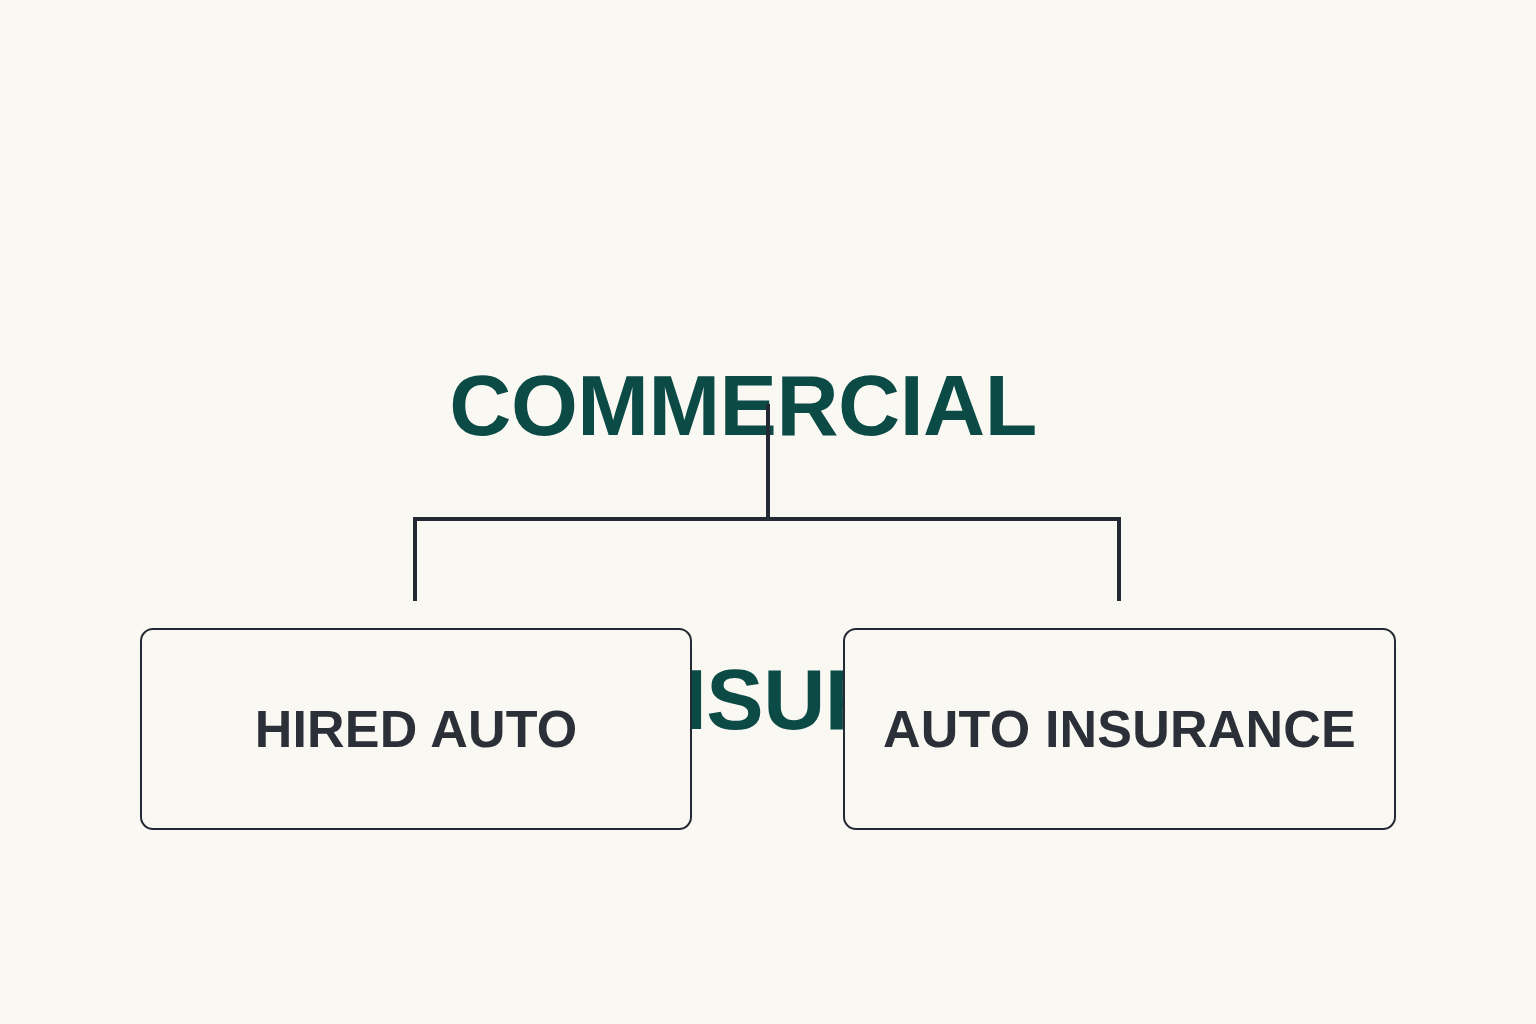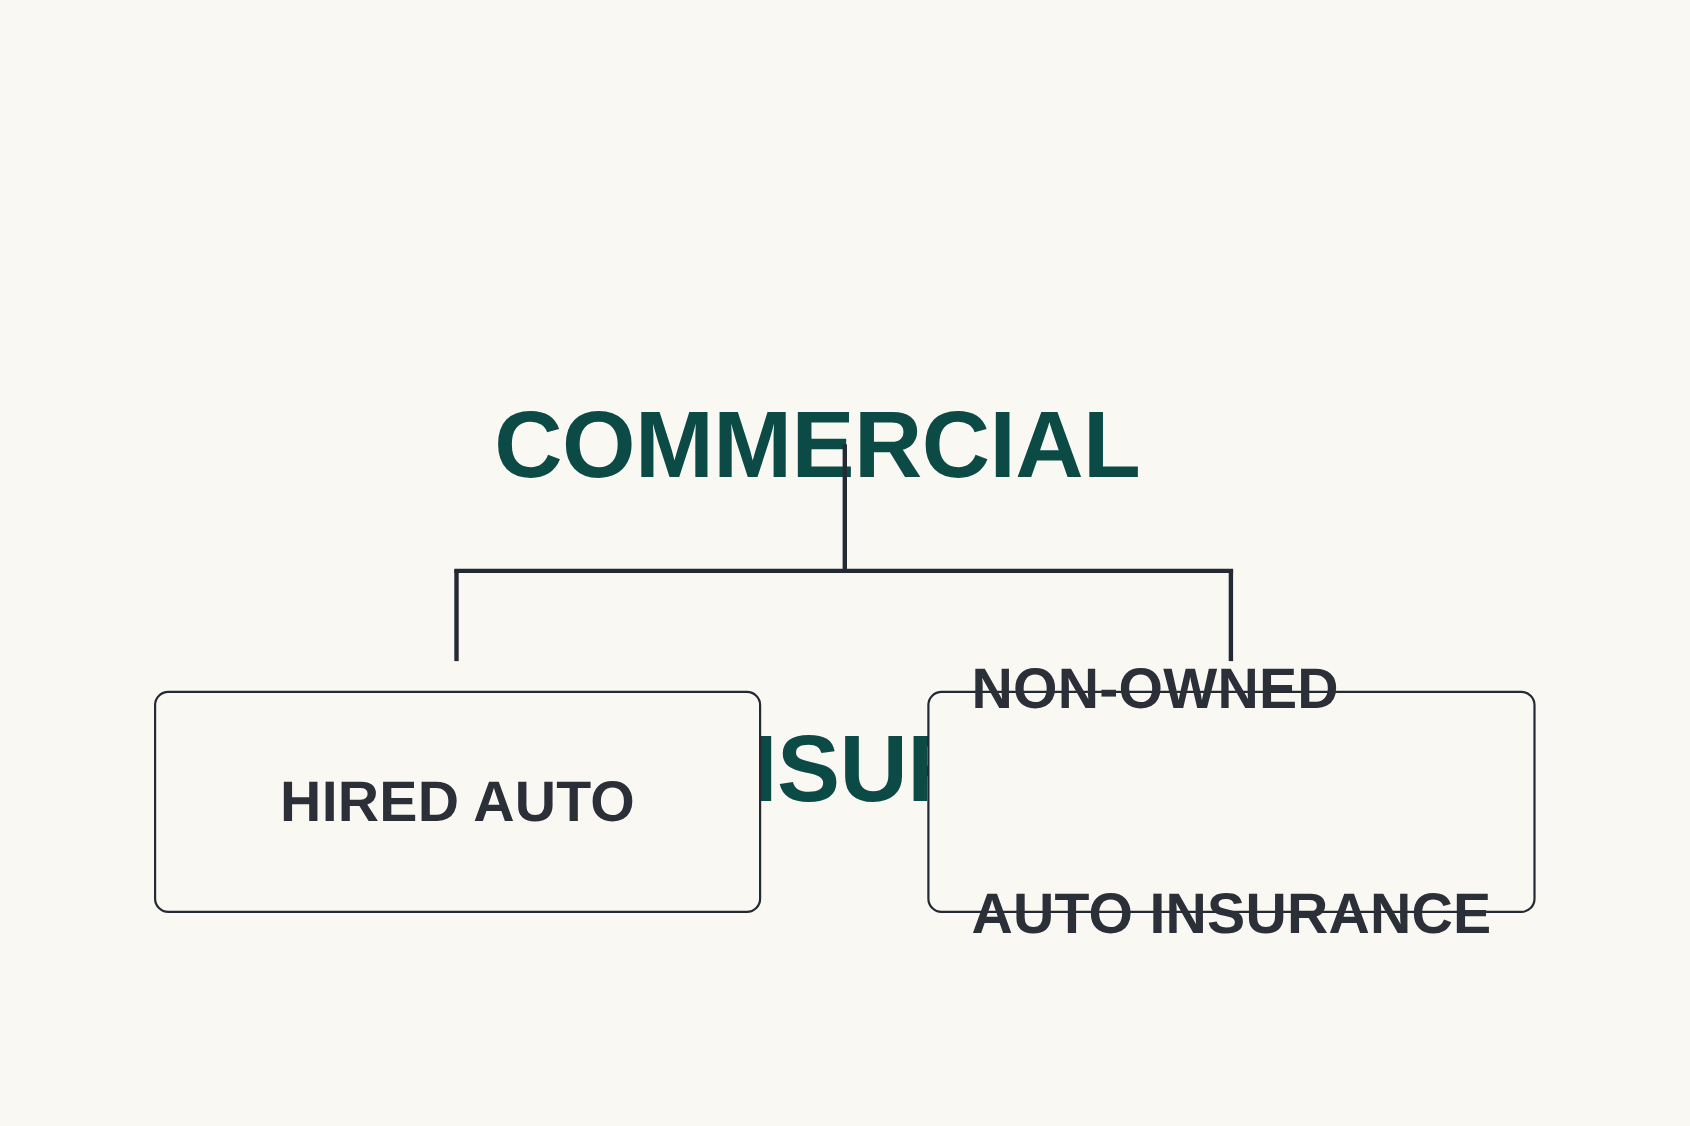--- a/index.html
+++ b/index.html
@@ -99,18 +99,17 @@
   </svg>
 
   <div class="node-box left">
     <div class="node-label">
       <span class="node-label-line">HIRED AUTO</span>
     </div>
   </div>
 
   <div class="node-box right">
     <div class="node-label">
-      <span class="node-label-line">NON-OWNED</span>
       <span class="node-label-line">AUTO INSURANCE</span>
     </div>
   </div>
 
 </div>
 
 </body></html>

